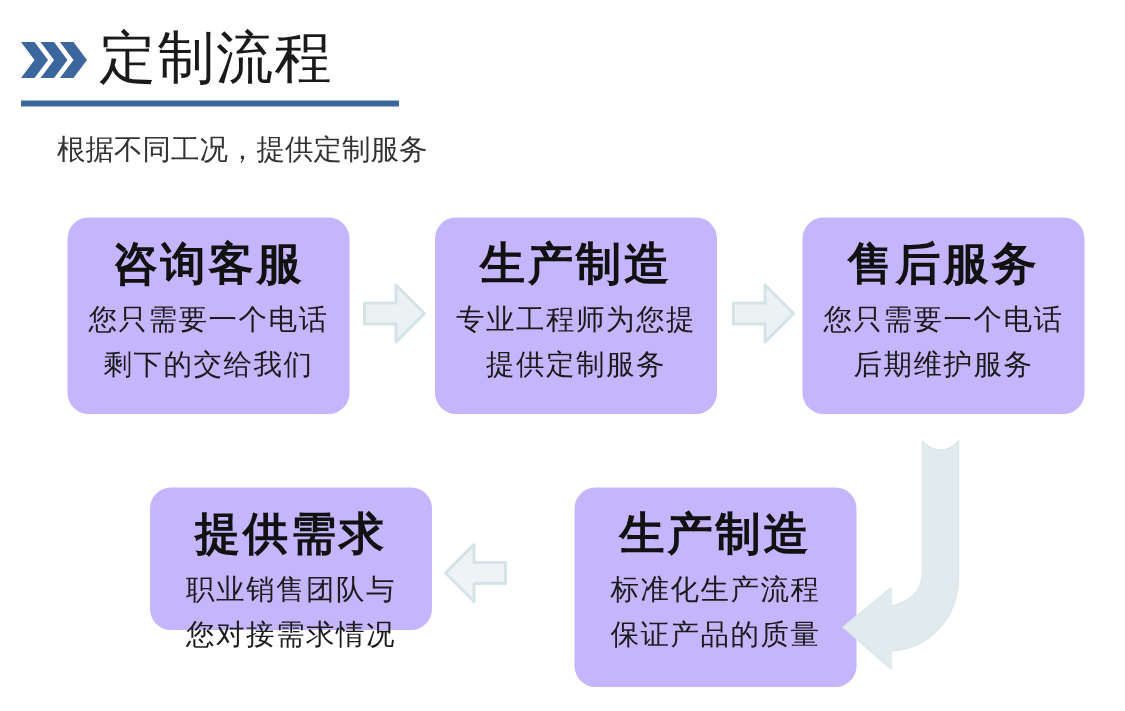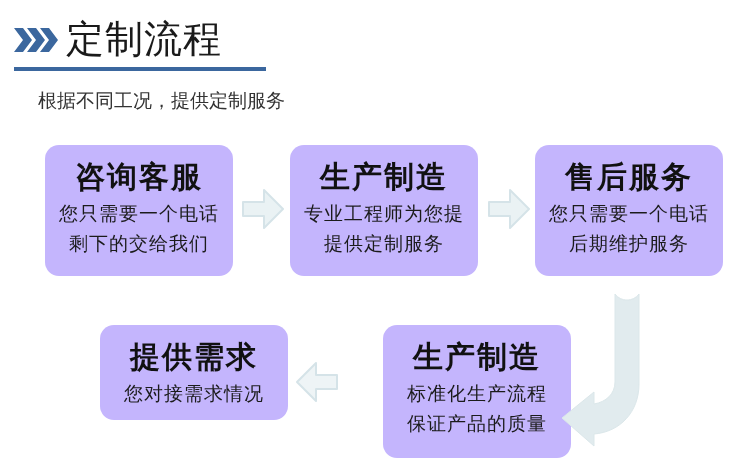--- a/index.html
+++ b/index.html
@@ -135,20 +135,21 @@
 </div>
 
 <div class="flow-box" id="box-2">
   <div class="box-title">售后服务</div>
   <div class="box-line">您只需要一个电话</div>
   <div class="box-line">后期维护服务</div>
 </div>
 
 <div class="flow-box" id="box-3">
   <div class="box-title">提供需求</div>
+  <div class="box-line">职业销售团队与</div>
   <div class="box-line">您对接需求情况</div>
 </div>
 
 <div class="flow-box" id="box-4">
   <div class="box-title">生产制造</div>
   <div class="box-line">标准化生产流程</div>
   <div class="box-line">保证产品的质量</div>
 </div>
 
 <div class="arrow" id="arrow-0">

